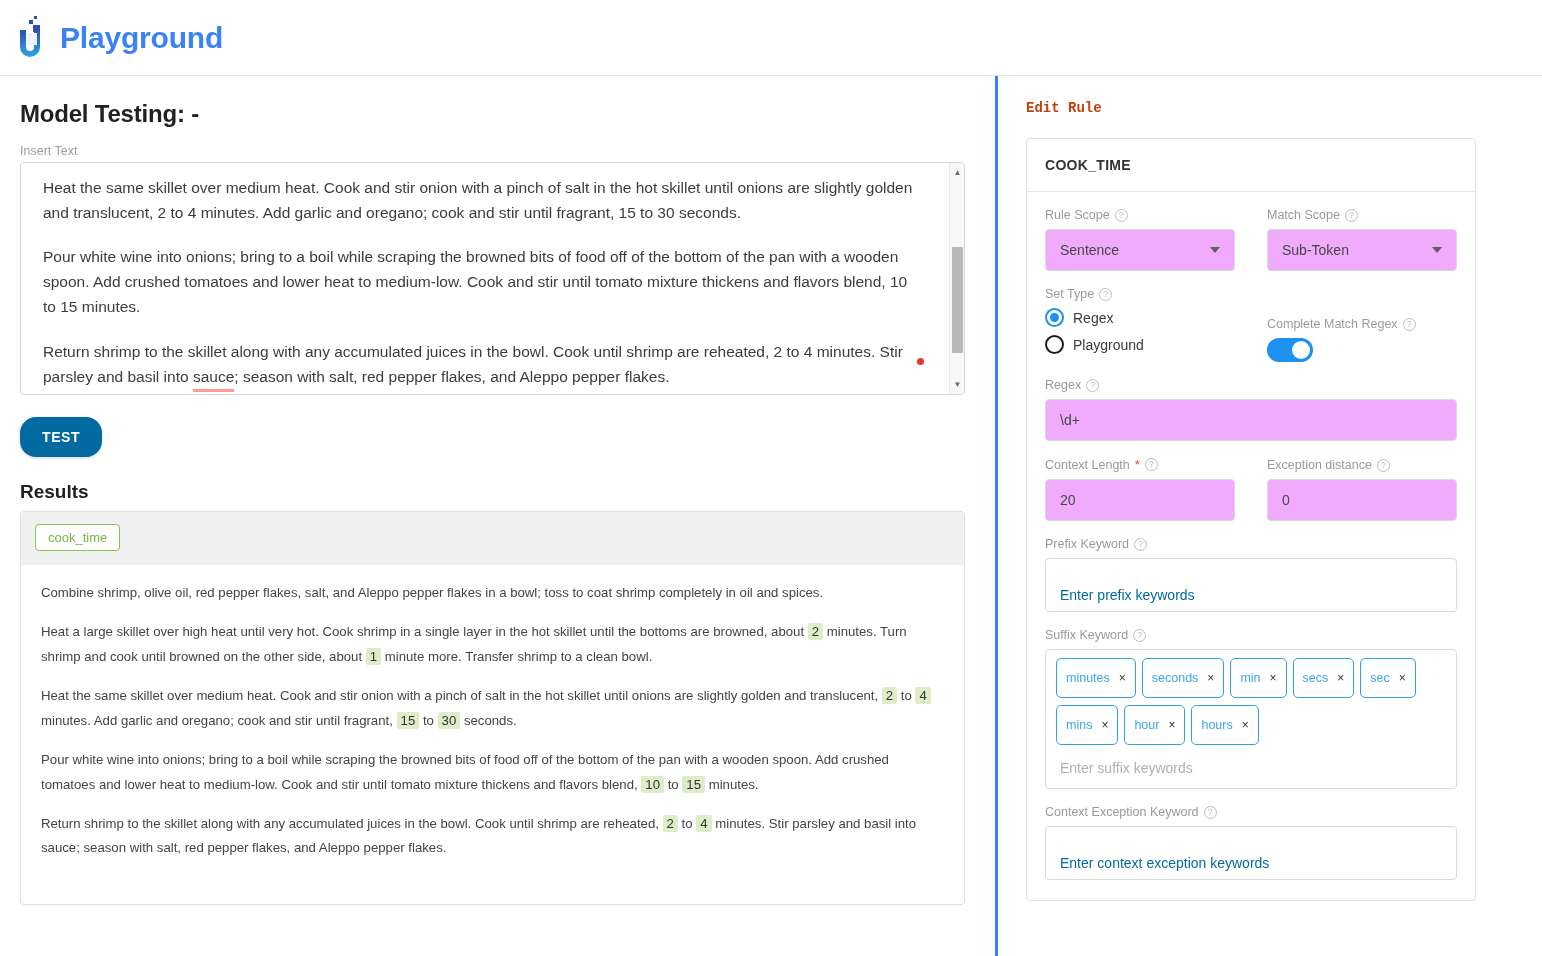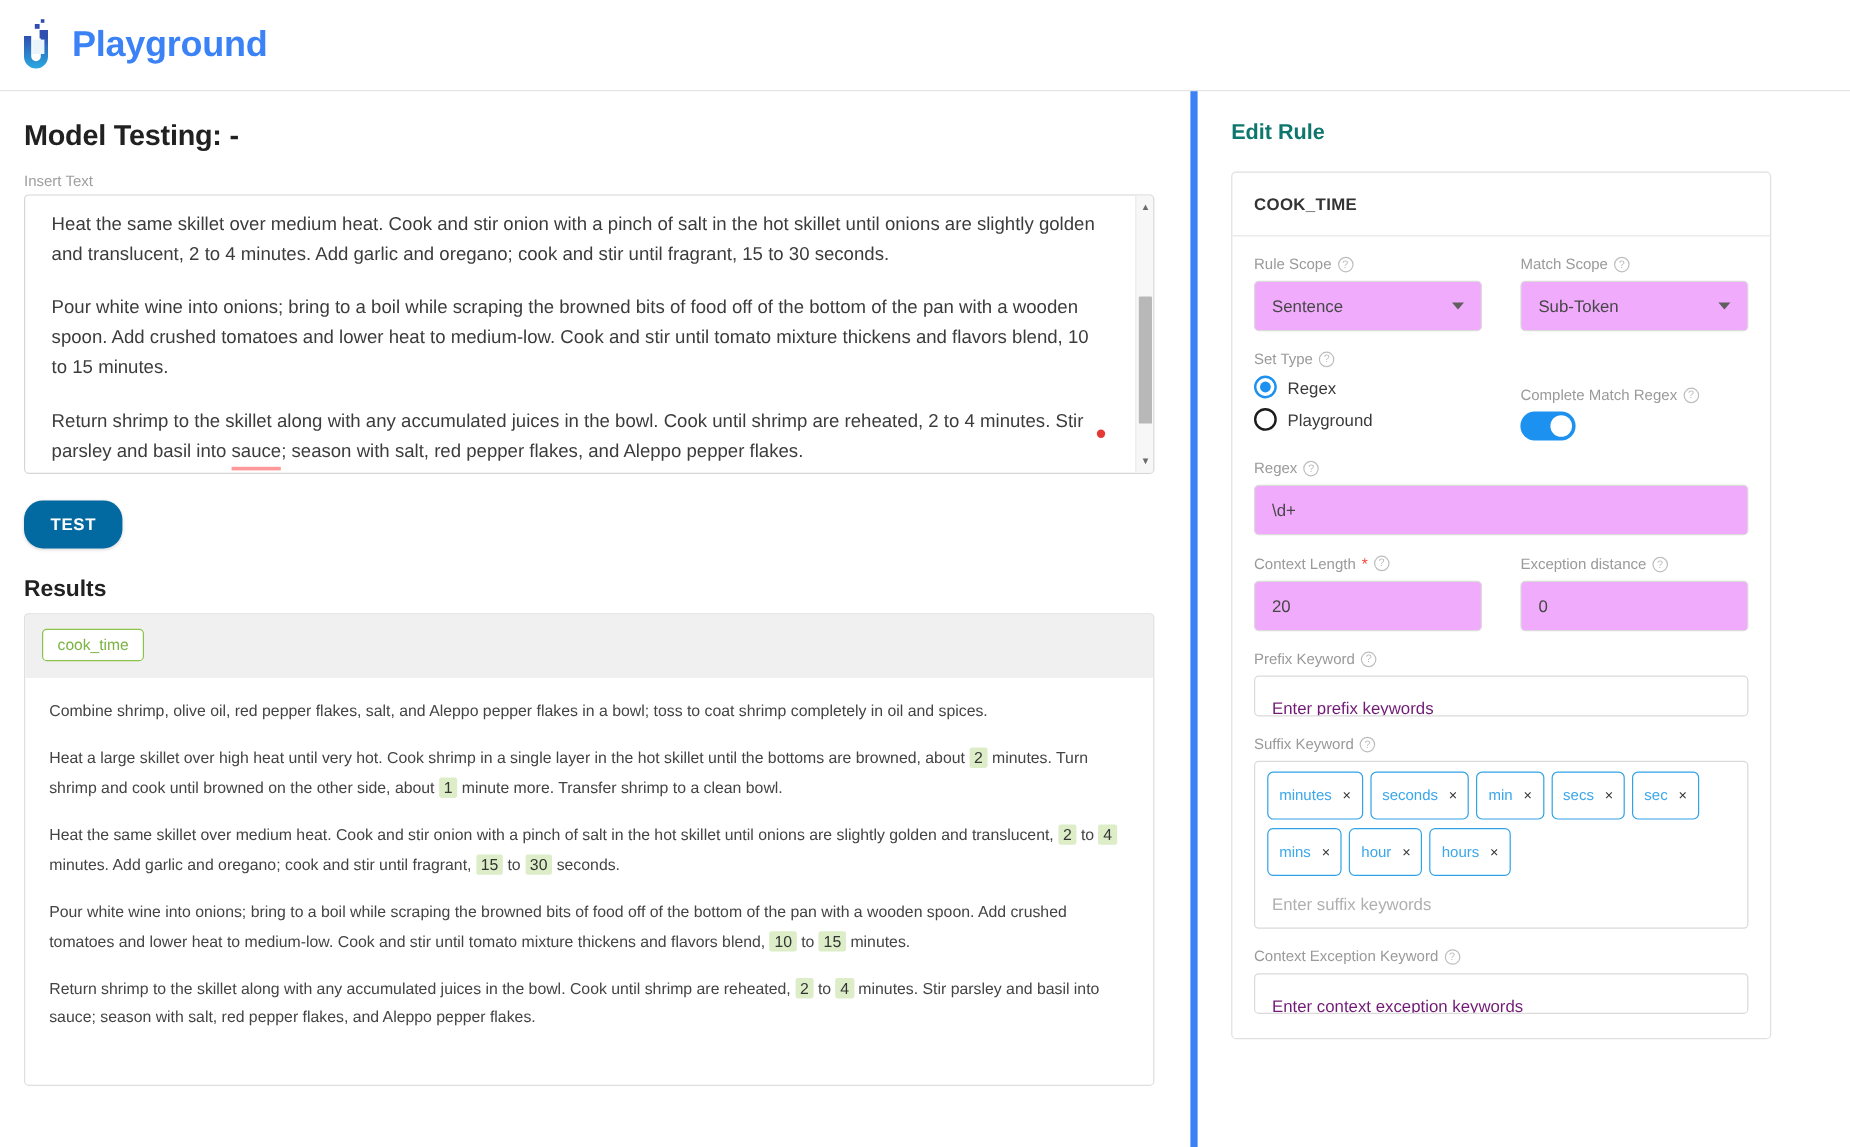--- a/index.html
+++ b/index.html
@@ -26,21 +26,21 @@
     font-weight: bold;
     color: #3b82f6;
     letter-spacing: -0.2px;
   }
 
   
   #page-body { display: flex; height: 880px; }
   #left-pane {
     width: 998px;
     padding: 24px 30px 0 20px;
-    border-right: 6px solid #3b82f6;
+    border-right: 3px solid #3b82f6;
     overflow: hidden;
   }
   #right-pane {
     width: 498px;
     padding: 24px 20px 0 28px;
     overflow: hidden;
   }
 
   
   #model-testing-title {
@@ -153,24 +153,25 @@
   #results-text p { margin: 0 0 15px 0; }
   .num-hl {
     background: #dcedc8;
     padding: 1px 4px;
     border-radius: 2px;
     color: #333;
   }
 
   
   #edit-rule-title {
-    font-size: 18px;
+    font-size: 14px;
     font-weight: bold;
-    color: #0f766e;
+    color: #c2410c;
     margin: 0 0 22px 0;
+    font-family: Liberation Mono, monospace;
   }
   #rule-card {
     border: 1px solid #e0e0e0;
     border-radius: 4px;
     background: #fff;
   }
   #rule-card-header {
     padding: 18px 18px;
     border-bottom: 1px solid #e6e6e6;
     font-size: 14px;
@@ -278,24 +279,24 @@
     padding: 12px 9px;
     margin: 0 6px 7px 0;
   }
   .chip .x { color: #333; font-size: 12px; cursor: pointer; }
   .chip-ph {
     font-size: 14px;
     color: #b0b0b0;
     padding: 8px 4px 6px 4px;
   }
   .single-box {
-    width: 100%; height: 34px;
+    width: 100%; height: 54px;
     border: 1px solid #dadada; border-radius: 4px;
-    background: #fff; font-size: 14px; color: #701a75;
-    padding: 6px 14px; line-height: 40px;
+    background: #fff; font-size: 14px; color: #0369a1;
+    padding: 16px 14px; line-height: 40px;
     white-space: nowrap; overflow: hidden;
   }
 </style>
 </head>
 <body>
 
 <div id="app-header">
   <svg id="logo-mark" viewBox="0 0 44 48">
     <defs>
       <linearGradient id="ug" x1="0" y1="0" x2="0" y2="1">

